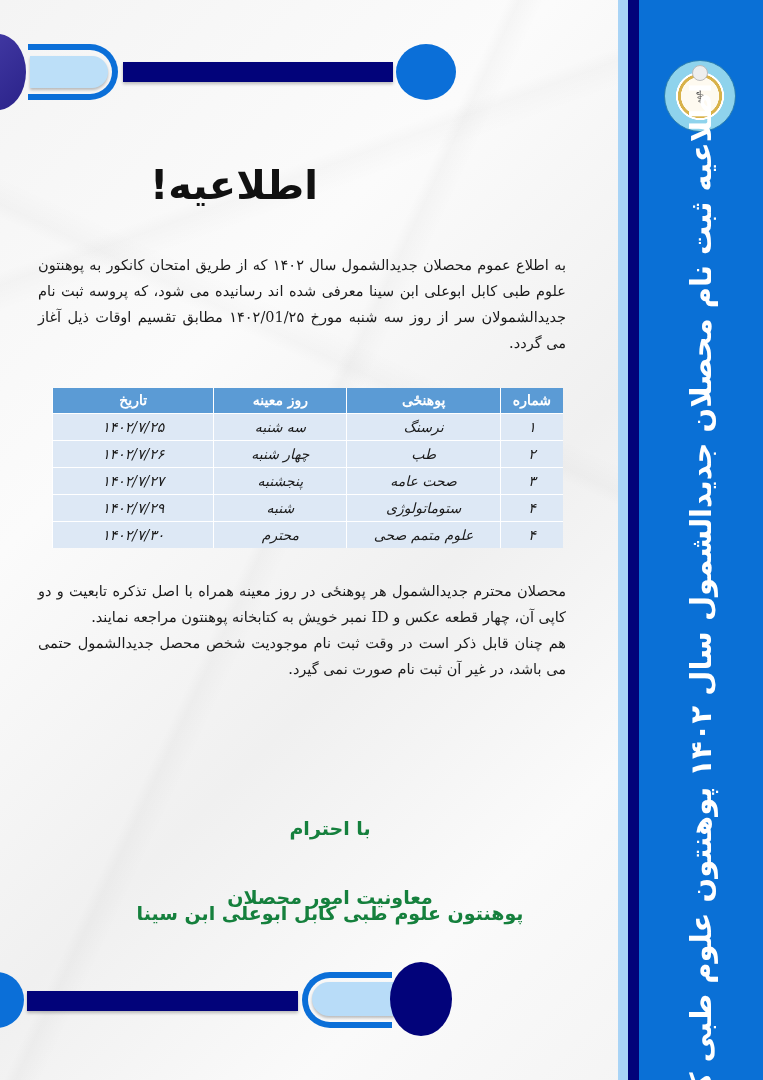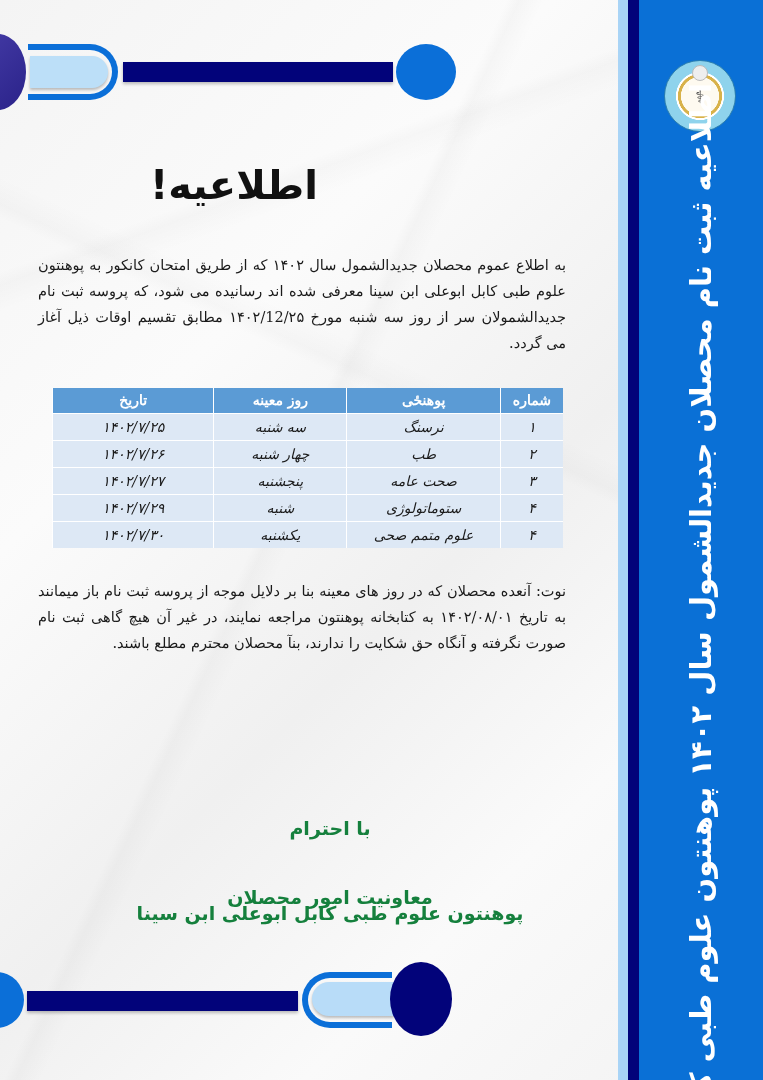--- a/index.html
+++ b/index.html
@@ -128,21 +128,21 @@
 <div class="logo">
   <div class="logo-top"></div>
   <div class="logo-inner">⚕</div>
 </div>
 <div class="vertical-title">
   <span>اطلاعیه ثبت نام محصلان جدیدالشمول سال ۱۴۰۲ پوهنتون علوم طبی کابل</span>
 </div>
 
 <div class="headline">اطلاعیه!</div>
 
-<div class="paragraph intro">به اطلاع عموم محصلان جدیدالشمول سال ۱۴۰۲ که از طریق امتحان کانکور به پوهنتون علوم طبی کابل ابوعلی ابن سینا معرفی شده اند رسانیده می شود، که پروسه ثبت نام جدیدالشمولان سر از روز سه شنبه مورخ ۱۴۰۲/12/۲۵ مطابق تقسیم اوقات ذیل آغاز می گردد.</div>
+<div class="paragraph intro">به اطلاع عموم محصلان جدیدالشمول سال ۱۴۰۲ که از طریق امتحان کانکور به پوهنتون علوم طبی کابل ابوعلی ابن سینا معرفی شده اند رسانیده می شود، که پروسه ثبت نام جدیدالشمولان سر از روز سه شنبه مورخ ۱۴۰۲/01/۲۵ مطابق تقسیم اوقات ذیل آغاز می گردد.</div>
 
 <table class="schedule">
   <thead>
     <tr>
       <th class="col-num">شماره</th>
       <th class="col-faculty">پوهنځی</th>
       <th class="col-day">روز معینه</th>
       <th class="col-date">تاریخ</th>
     </tr>
   </thead>
@@ -167,25 +167,26 @@
     </tr>
     <tr>
       <td>۴</td>
       <td>ستوماتولوژی</td>
       <td>شنبه</td>
       <td>۱۴۰۲/۷/۲۹</td>
     </tr>
     <tr>
       <td>۴</td>
       <td>علوم متمم صحی</td>
-      <td>یکشنبه</td>
+      <td>محترم</td>
       <td>۱۴۰۲/۷/۳۰</td>
     </tr>
   </tbody>
 </table>
 
 <div class="paragraph notes">
-  <p>نوت: آنعده محصلان که در روز های معینه بنا بر دلایل موجه از پروسه ثبت نام باز میمانند به تاریخ ۱۴۰۲/۰۸/۰۱ به کتابخانه پوهنتون مراجعه نمایند، در غیر آن هیچ گاهی ثبت نام صورت نگرفته و آنگاه حق شکایت را ندارند، بنآ محصلان محترم مطلع باشند.</p>
+  <p>محصلان محترم جدیدالشمول هر پوهنځی در روز معینه همراه با اصل تذکره تابعیت و دو کاپی آن، چهار قطعه عکس و ID نمبر خویش به کتابخانه پوهنتون مراجعه نمایند.</p>
+  <p>هم چنان قابل ذکر است در وقت ثبت نام موجودیت شخص محصل جدیدالشمول حتمی می باشد، در غیر آن ثبت نام صورت نمی گیرد.</p>
 </div>
 
 <div class="signature sig-1">با احترام</div>
 <div class="signature sig-2">معاونیت امور محصلان</div>
 <div class="signature sig-3">پوهنتون علوم طبی کابل ابوعلی ابن سینا</div>
 
 </body></html>

